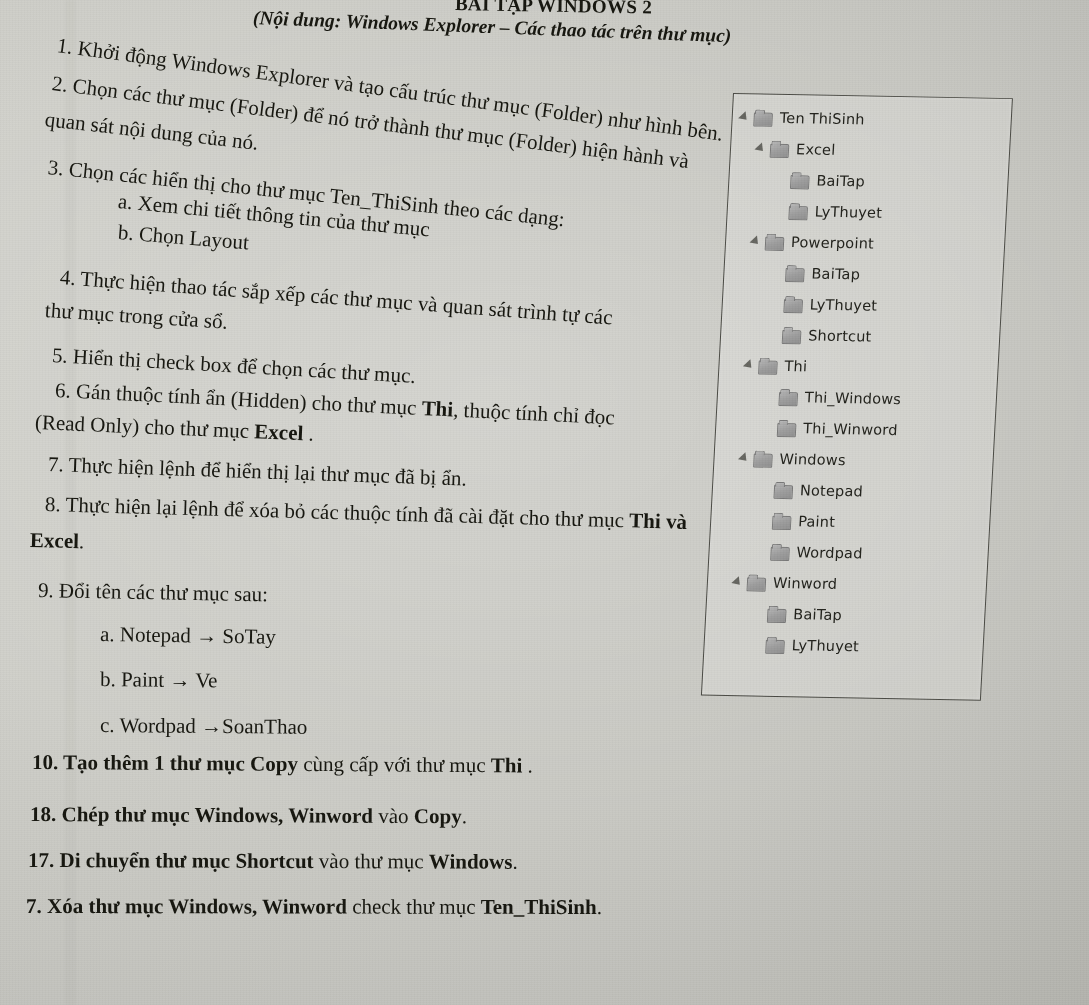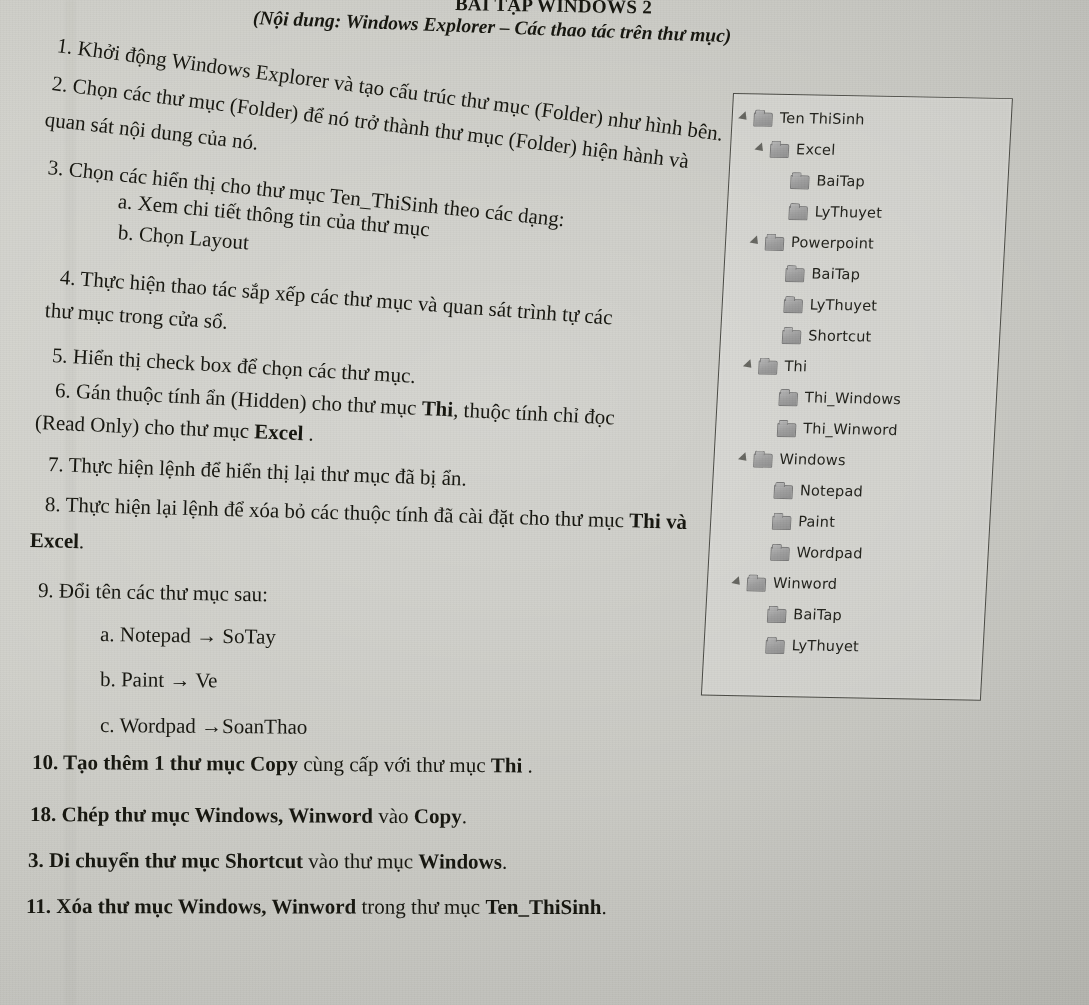--- a/index.html
+++ b/index.html
@@ -140,25 +140,25 @@
 
 <div class="ln" style="left:32px;top:750px;font-size:21px;transform:rotate(0.4deg);">
   <span class="b">10. Tạo thêm 1 thư mục </span><span class="b">Copy</span><span> cùng cấp với thư mục </span><span class="b">Thi</span><span> .</span>
 </div>
 
 <div class="ln" style="left:30px;top:802px;font-size:21px;transform:rotate(0.3deg);">
   <span class="b">18. Chép thư mục </span><span class="b">Windows, Winword</span><span> vào </span><span class="b">Copy</span><span>.</span>
 </div>
 
 <div class="ln" style="left:28px;top:848px;font-size:21px;transform:rotate(0.2deg);">
-  <span class="b">3. Di chuyển  thư mục </span><span class="b">Shortcut</span><span> vào thư mục </span><span class="b">Windows</span><span>.</span>
+  <span class="b">17. Di chuyển  thư mục </span><span class="b">Shortcut</span><span> vào thư mục </span><span class="b">Windows</span><span>.</span>
 </div>
 
 <div class="ln" style="left:26px;top:894px;font-size:21px;transform:rotate(0.1deg);">
-  <span class="b">11. Xóa thư mục </span><span class="b">Windows, Winword</span><span> trong thư mục </span><span class="b">Ten_ThiSinh</span><span>.</span>
+  <span class="b">7. Xóa thư mục </span><span class="b">Windows, Winword</span><span> check thư mục </span><span class="b">Ten_ThiSinh</span><span>.</span>
 </div>
 
 <div id="treebox">
   <div id="treelist">
       <div class="trow lv0" style="margin-top: 7px;">
         <span class="arrow on"></span>
         <span class="fico"></span>
         <span class="tlabel">Ten ThiSinh</span>
       </div>
       <div class="trow lv1" style="margin-top: 0px;">

